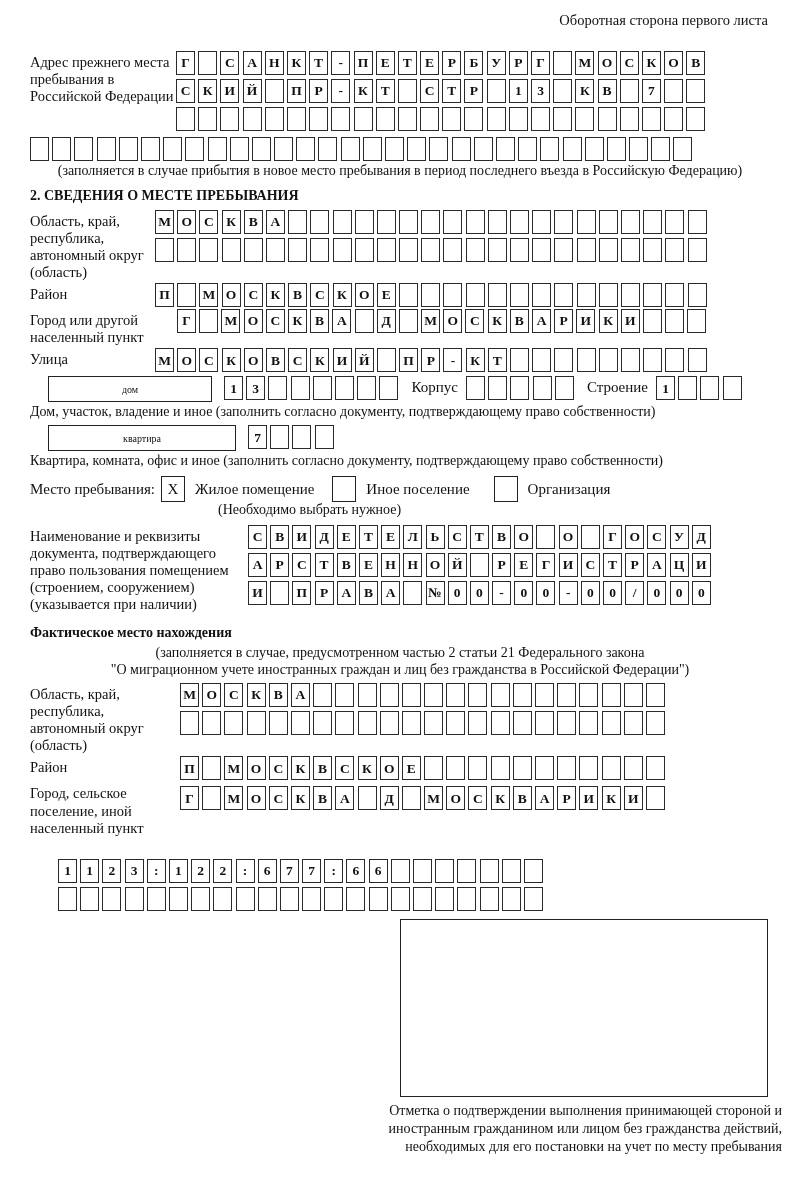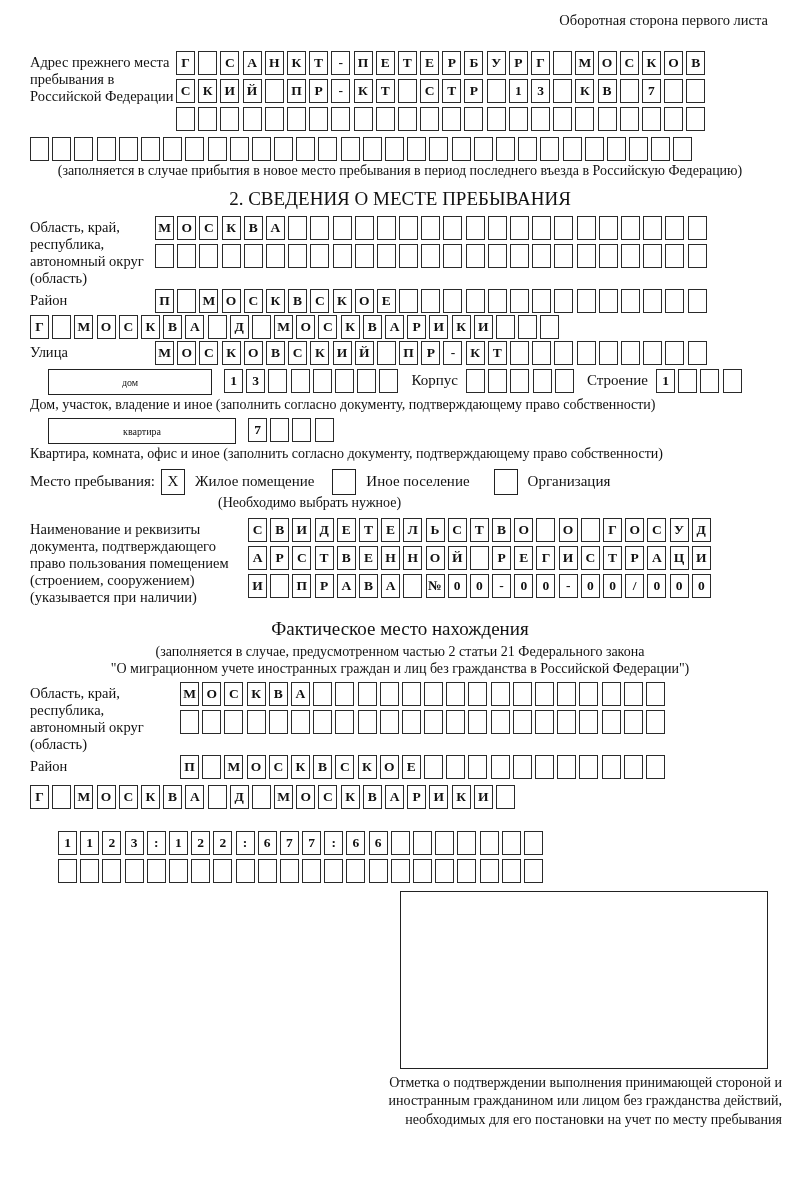--- a/index.html
+++ b/index.html
@@ -17,21 +17,21 @@
   .cells{display:flex;flex-wrap:nowrap;}
   .cell{
     width:17px;height:22px;flex-shrink:0;
     border:1.6px solid #2a2a2a;margin-right:3.2px;
     display:inline-flex;align-items:center;justify-content:center;
     font-size:13.5px;font-weight:bold;line-height:1;
     background:#fff;
   }
   .note{font-size:14px;line-height:1.2;}
   .note.center{text-align:center;}
-  .sec-header{text-align:center;font-weight:normal;font-size:19px;margin:8px 0 6px 0;}
+  .sec-header{text-align:left;font-weight:bold;font-size:14px;margin:8px 0 6px 0;}
   .wide-box{
     border:1.9px solid #222;height:24px;display:inline-flex;
     align-items:center;justify-content:center;font-size:10px;flex-shrink:0;margin-left:18px;
   }
   .inline-label{font-size:15px;padding:3px 8px 0 10px;flex-shrink:0;}
   .checkbox{
     width:22px;height:24px;border:1.7px solid #222;display:inline-flex;
     align-items:center;justify-content:center;font-size:15px;font-weight:normal;
     margin:0 10px 0 6px;flex-shrink:0;
   }
@@ -256,20 +256,21 @@
       <span class="cell"></span>
       <span class="cell"></span>
       <span class="cell"></span>
       <span class="cell"></span>
       <span class="cell"></span>
       <span class="cell"></span>
     </div>
 </div>
 
 <div class="frow">
+  <div class="flabel" style="width:147px;">Город или другой населенный пункт</div>
   <div class="cells">
       <span class="cell">Г</span>
       <span class="cell"></span>
       <span class="cell">М</span>
       <span class="cell">О</span>
       <span class="cell">С</span>
       <span class="cell">К</span>
       <span class="cell">В</span>
       <span class="cell">А</span>
       <span class="cell"></span>
@@ -529,20 +530,21 @@
       <span class="cell"></span>
       <span class="cell"></span>
       <span class="cell"></span>
       <span class="cell"></span>
       <span class="cell"></span>
       <span class="cell"></span>
     </div>
 </div>
 
 <div class="frow">
+  <div class="flabel" style="width:150px;">Город, сельское поселение, иной населенный пункт</div>
   <div class="cells mt4">
       <span class="cell">Г</span>
       <span class="cell"></span>
       <span class="cell">М</span>
       <span class="cell">О</span>
       <span class="cell">С</span>
       <span class="cell">К</span>
       <span class="cell">В</span>
       <span class="cell">А</span>
       <span class="cell"></span>

